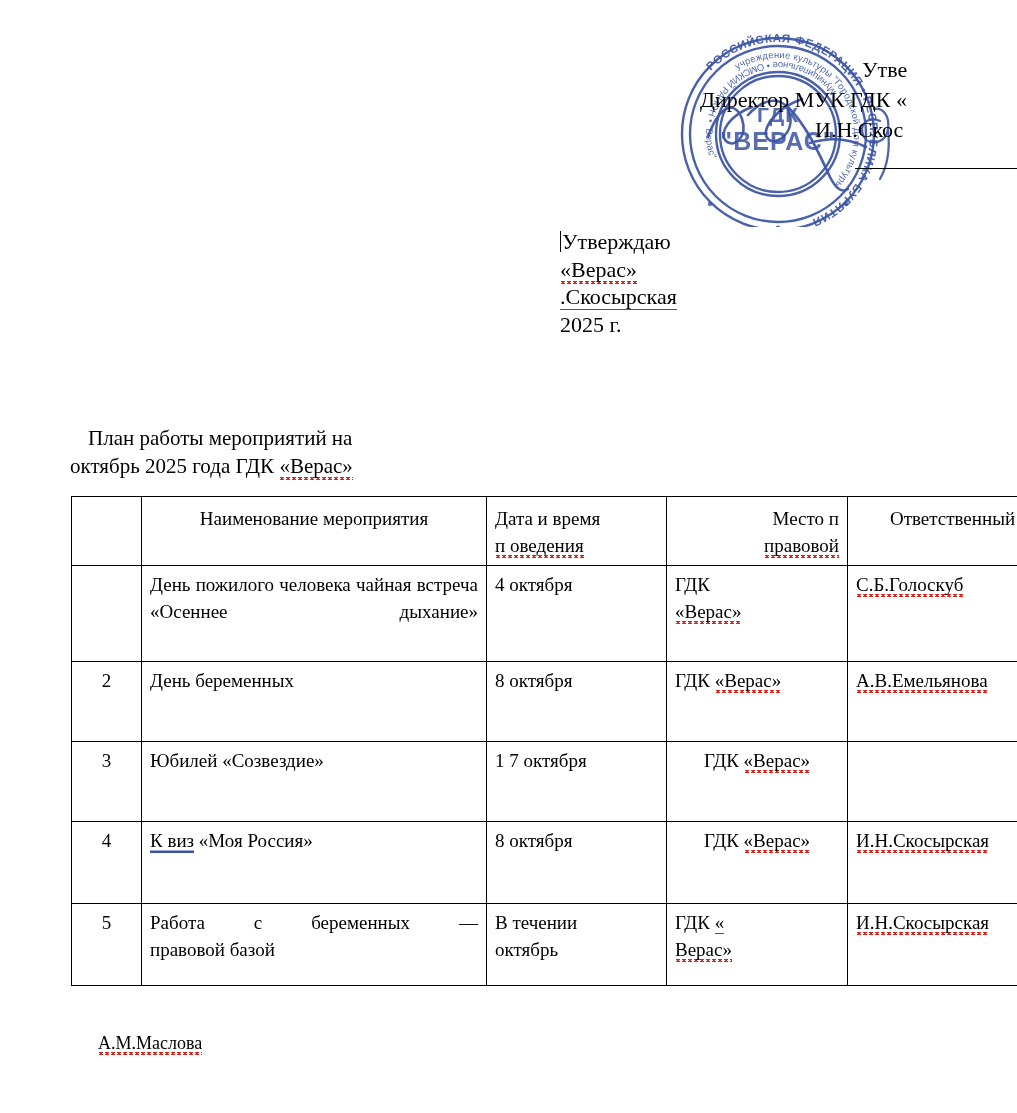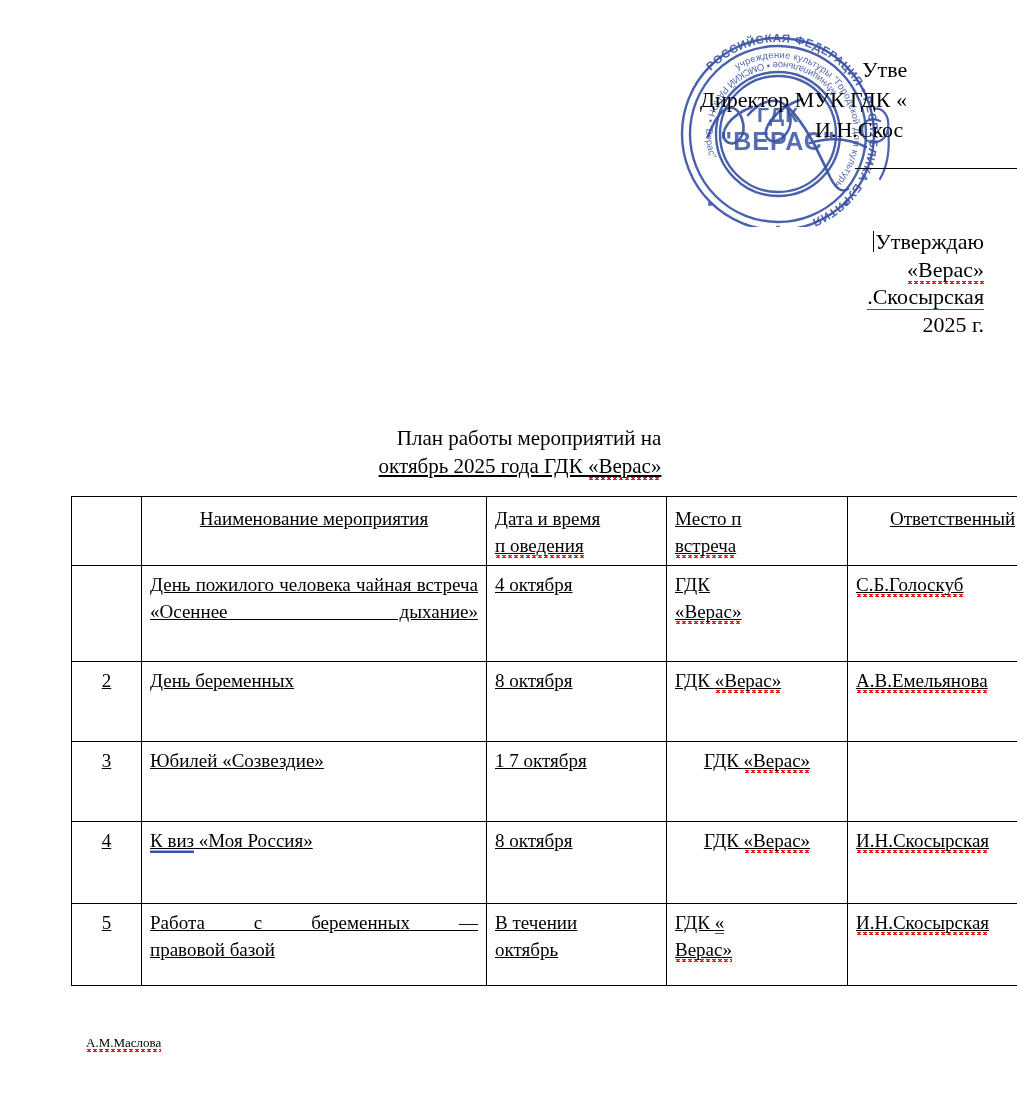--- a/index.html
+++ b/index.html
@@ -65,21 +65,20 @@
     top: 168px;
     width: 210px;
     border-bottom: 1.5px solid #000;
   }
 
   .hdr-block-2 {
     position: absolute;
     left: 560px;
     top: 228px;
     width: 424px;
-    text-align: right;
     font-size: 22px;
     line-height: 27.5px;
   }
   .hdr-block-2 .ln { display: block; }
 
   .caret {
     display: inline-block;
     width: 1px;
     height: 21px;
     background: #000;
@@ -88,42 +87,40 @@
   }
 
   
   .doc-title {
     position: absolute;
     left: 70px;
     top: 424px;
     width: 900px;
     font-size: 21px;
     line-height: 28px;
-    text-align: center;
   }
   .doc-title .t1 { display: block; padding-left: 18px; }
-  .doc-title .t2 { display: block; padding-left: 0px; text-decoration: underline; }
+  .doc-title .t2 { display: block; padding-left: 0px; }
 
   
   .tbl {
     position: absolute;
     left: 71px;
     top: 496px;
     width: 901px;
     border-collapse: collapse;
     table-layout: fixed;
     font-size: 19px;
   }
   .tbl td, .tbl th {
     border: 1.4px solid #000;
     vertical-align: top;
     padding: 5px 8px 4px 8px;
     font-weight: normal;
     line-height: 27px;
-    text-decoration: underline;
   }
   .c-num   { width: 53px;  text-align: center; }
   .c-name  { width: 328px; text-align: left; }
   .c-date  { width: 163px; text-align: left; }
   .c-place { width: 164px; text-align: left; }
   .c-resp  { width: 193px; text-align: left; }
 
   .tbl thead td { text-align: left; height: 56px; padding-top: 8px; }
   .tbl thead .c-name { text-align: center; }
 
@@ -133,23 +130,23 @@
   .row-h4 td { height: 72px; }
   .row-h5 td { height: 72px; }
 
   .justify { text-align: justify; text-align-last: justify; }
   .center-v { padding-top: 36px; }
   .center-v2 { padding-top: 22px; }
 
   
   .footer-name {
     position: absolute;
-    left: 86px;
+    left: 98px;
     top: 1031px;
-    font-size: 13px;
+    font-size: 18px;
     line-height: 24px;
   }
 
   
   .sq {
     background-repeat: repeat-x;
     background-position: 0 100%;
     background-size: 6px 3px;
     background-image:
       linear-gradient(45deg, transparent 40%, #e32119 40%, #e32119 60%, transparent 60%),
@@ -246,23 +243,23 @@
 
   <table class="tbl">
     <thead>
       <tr>
         <td class="c-num"></td>
         <td class="c-name">Наименование мероприятия</td>
         <td class="c-date">
           <span>Дата и время</span><br>
           <span class="sq">п оведения</span>
         </td>
-        <td class="c-place" style="text-align:left">
+        <td class="c-place" style="text-align:right">
           <span>Место п</span><br>
-          <span class="sq">встреча</span>
+          <span class="sq">правовой</span>
         </td>
         <td class="c-resp" style="text-align:center">Ответственный</td>
       </tr>
     </thead>
     <tbody>
       <tr class="row-h1">
         <td class="c-num"></td>
         <td class="c-name justify">День пожилого человека чайная встреча «Осеннее дыхание»</td>
         <td class="c-date">4 октября</td>
         <td class="c-place">

